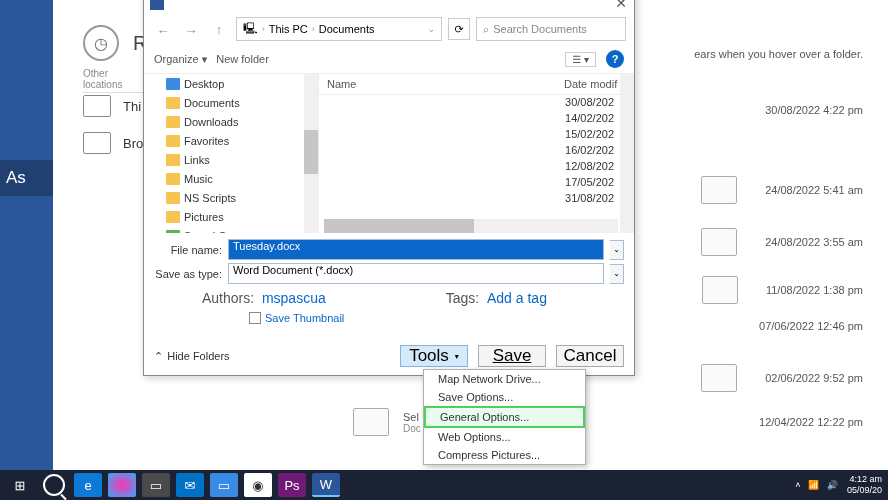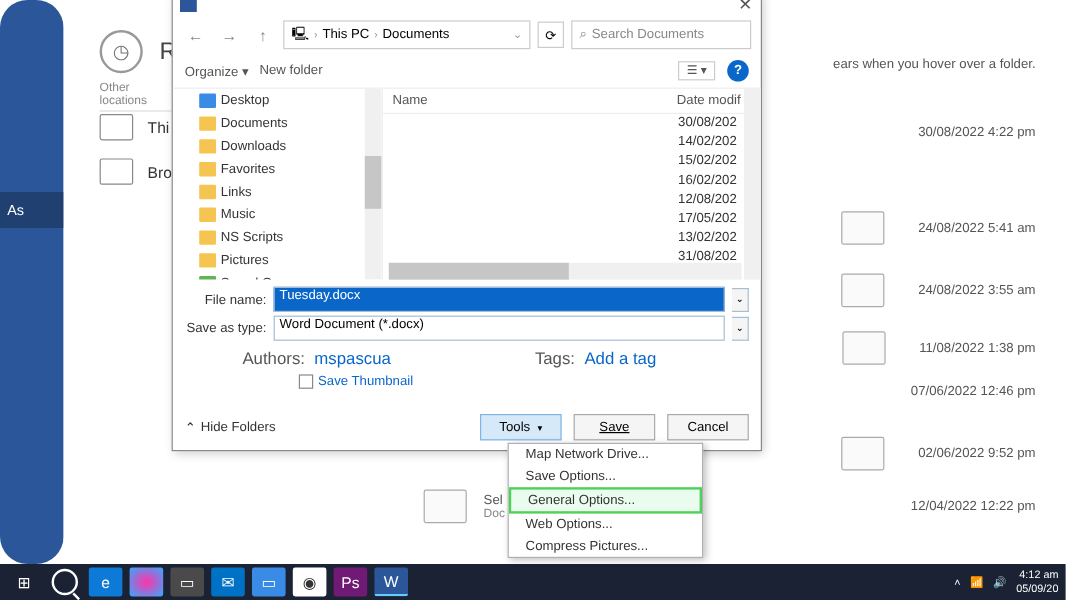--- a/index.html
+++ b/index.html
@@ -1,19 +1,19 @@
 <!DOCTYPE html>
 <html><head>
 <meta charset="utf-8">
 <style>
 * { margin: 0; padding: 0; box-sizing: border-box; font-family: 'Segoe UI', Tahoma, sans-serif; }
 body { width: 888px; height: 500px; overflow: hidden; background: #fff; position: relative; }
 
 .word-bg { position: absolute; left: 0; top: 0; width: 888px; height: 470px; display: flex; }
-.blue-sidebar { width: 53px; height: 100%; background: #2b579a; color: #fff; font-size: 12px; border-radius: 23px; }
+.blue-sidebar { width: 53px; height: 100%; background: #2b579a; color: #fff; font-size: 17px; }
 .blue-sidebar .nav-item { padding: 8px 6px; }
 .blue-sidebar .nav-item.active { background: #204072; }
 
 .main-area { flex: 1; background: #fff; position: relative; }
 .pane-header { position: absolute; left: 30px; top: 25px; display: flex; align-items: center; gap: 14px; }
 .clock-icon { width: 36px; height: 36px; border: 2px solid #999; border-radius: 50%; display: flex; align-items: center; justify-content: center; color: #777; }
 .pane-title { font-size: 20px; color: #444; }
 .other-loc { position: absolute; left: 30px; top: 68px; font-size: 10px; color: #888; border-bottom: 1px solid #ddd; padding-bottom: 2px; width: 60px; }
 .loc-item { position: absolute; left: 30px; display: flex; align-items: center; gap: 12px; font-size: 13px; color: #333; }
 .loc-icon { width: 28px; height: 22px; border: 1.5px solid #888; border-radius: 2px; position: relative; }
@@ -64,21 +64,21 @@
 .form-drop { width: 14px; border: 1px solid #a6bdd6; border-left: none; height: 20px; background: #f5f5f5; display: flex; align-items: center; justify-content: center; font-size: 8px; }
 .meta-row { display: flex; gap: 40px; margin: 6px 0 6px 48px; font-size: 14px; }
 .meta-label { color: #555; }
 .meta-link { color: #0a66c8; }
 .chk-row { margin-left: 95px; display: flex; align-items: center; gap: 4px; font-size: 11px; color: #0a66c8; }
 .chk { width: 12px; height: 12px; border: 1px solid #888; }
 
 .dlg-footer { display: flex; align-items: center; padding: 8px 10px; gap: 6px; position: absolute; bottom: 0; left: 0; right: 0; }
 .hide-folders { font-size: 11px; color: #333; display: flex; align-items: center; gap: 4px; }
 .footer-btns { margin-left: auto; display: flex; gap: 10px; }
-.dlg-btn { width: 68px; height: 22px; border: 1px solid #aaa; font-size: 11px; background: #f5f5f5; display: flex; align-items: center; justify-content: center; }
+.dlg-btn { width: 68px; height: 22px; border: 1px solid #aaa; font-size: 17px; background: #f5f5f5; display: flex; align-items: center; justify-content: center; }
 .dlg-btn.tools { background: #d6e9f9; border-color: #7fb5e6; position: relative; }
 .dlg-btn.tools::after { content: '▾'; font-size: 8px; margin-left: 6px; }
 .dlg-btn.save { text-decoration: underline; }
 
 .tools-menu { position: absolute; left: 423px; top: 369px; width: 163px; background: #fff; border: 1px solid #b0b0b0; box-shadow: 2px 2px 6px rgba(0,0,0,.25); z-index: 20; }
 .tools-menu .mi { padding: 3px 14px; font-size: 11px; color: #333; }
 .tools-menu .mi.hl { border: 2px solid #4fd05a; background: #eafcee; }
 
 .taskbar { position: absolute; left: 0; bottom: 0; width: 888px; height: 30px; background: #1a2233; display: flex; align-items: center; padding: 0 6px; gap: 6px; }
 .tb-icon { width: 28px; height: 24px; border-radius: 2px; display: flex; align-items: center; justify-content: center; font-size: 13px; color: #fff; }
@@ -228,21 +228,20 @@
       <div class="list-head">
         <span class="col-name">Name</span>
         <span class="col-date">Date modif</span>
       </div>
       <div class="date-row">30/08/202</div>
       <div class="date-row">14/02/202</div>
       <div class="date-row">15/02/202</div>
       <div class="date-row">16/02/202</div>
       <div class="date-row">12/08/202</div>
       <div class="date-row">17/05/202</div>
-      <div class="date-row">13/02/202</div>
       <div class="date-row">31/08/202</div>
       <div class="h-scroll">
           <div class="h-thumb"></div>
         </div>
       <div class="v-scroll"></div>
     </div>
   </div>
   <div class="form-area">
     <div class="form-row">
       <div class="form-label">File name:</div>

